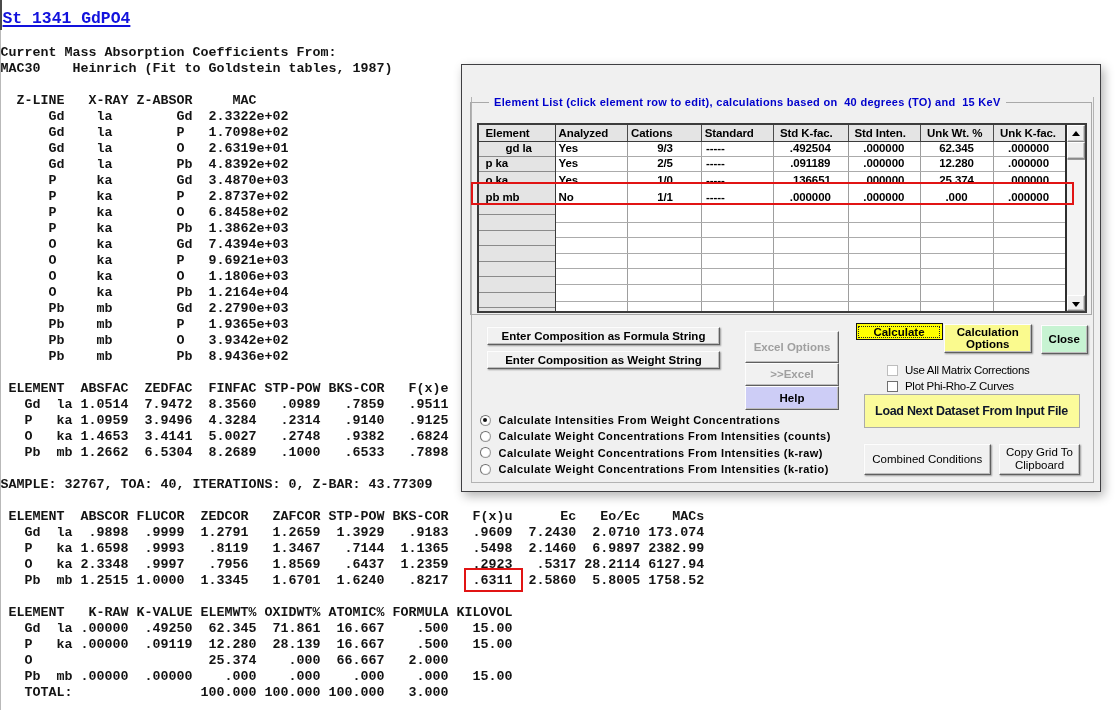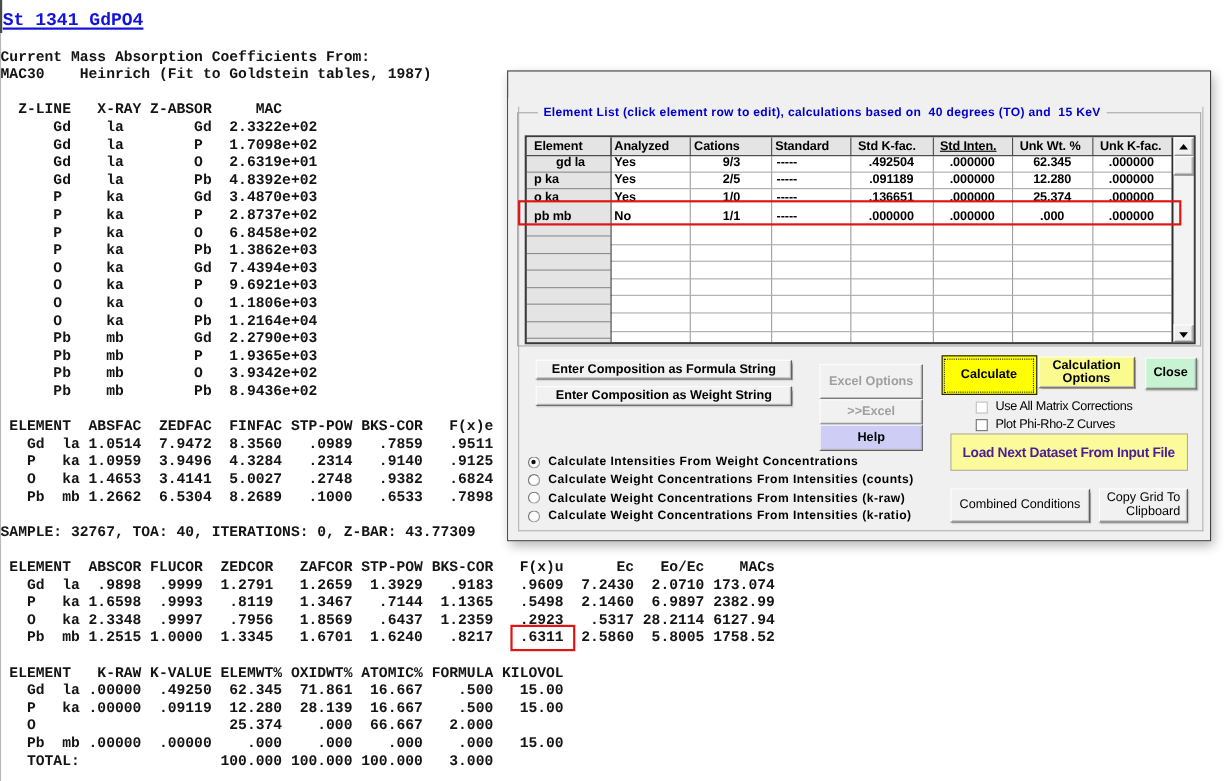--- a/index.html
+++ b/index.html
@@ -92,21 +92,21 @@
       <div id="gbox"></div>
       <div id="glabel">Element List (click element row to edit), calculations based on  40 degrees (TO) and  15 KeV</div>
       <div id="grid">
         <div id="gfixed"></div>
         <div id="ghdrbg"></div>
         <span class="gc" style="left:6.5px;top:2px;">Element</span>
         <span class="gc" style="left:79.5px;top:2px;">Analyzed</span>
         <span class="gc" style="left:152px;top:2px;">Cations</span>
         <span class="gc" style="left:225.7px;top:2px;">Standard</span>
         <span class="gc" style="left:301px;top:2px;">Std K-fac.</span>
-        <span class="gc" style="left:375.5px;top:2px;text-decoration:underline;">Std Inten.</span>
+        <span class="gc" style="left:375.5px;top:2px;">Std Inten.</span>
         <span class="gc" style="left:448px;top:2px;">Unk Wt. %</span>
         <span class="gc" style="left:521px;top:2px;">Unk K-fac.</span>
         <div style="position:absolute;left:75.5px;top:0;width:1px;height:15.5px;background:#4a4a4a;"></div>
         <div style="position:absolute;left:148px;top:0;width:1px;height:15.5px;background:#4a4a4a;"></div>
         <div style="position:absolute;left:222px;top:0;width:1px;height:15.5px;background:#4a4a4a;"></div>
         <div style="position:absolute;left:294px;top:0;width:1px;height:15.5px;background:#4a4a4a;"></div>
         <div style="position:absolute;left:368.5px;top:0;width:1px;height:15.5px;background:#4a4a4a;"></div>
         <div style="position:absolute;left:441px;top:0;width:1px;height:15.5px;background:#4a4a4a;"></div>
         <div style="position:absolute;left:514px;top:0;width:1px;height:15.5px;background:#4a4a4a;"></div>
         <div class="gv" style="left:148px;top:17px;height:169px;"></div>
@@ -175,30 +175,30 @@
  <div class="sbtn" style="top:170px;height:16px;">
             <div class="tri" style="left:3.8px;top:5.5px;border-top:5px solid #000;"></div>
           </div>
 </div>
 </div>
       <div class="btn" style="left:25px;top:237.5px;width:233px;height:18.5px;">Enter Composition as Formula String</div>
       <div class="btn" style="left:25px;top:261.5px;width:233px;height:18.5px;">Enter Composition as Weight String</div>
       <div class="btn flat dis" style="left:283px;top:242px;width:94px;height:31.5px;">Excel Options</div>
       <div class="btn flat dis" style="left:283px;top:273.5px;width:94px;height:23.5px;">&gt;&gt;Excel</div>
       <div class="btn flat" style="left:283px;top:297px;width:94px;height:23.5px;background:#cdcdf6;">Help</div>
-      <div class="btn" style="left:393.5px;top:234px;width:87px;height:36px;background:#ffff00;border:1.5px solid #111;box-shadow:none;"><div style="position:absolute;left:2.5px;top:2.5px;right:2.5px;bottom:2.5px;outline:1.3px dotted #222;"></div>Calculate</div>
+      <div class="btn" style="left:393.5px;top:234px;width:87px;height:17px;background:#ffff00;border:1.5px solid #111;box-shadow:none;"><div style="position:absolute;left:2.5px;top:2.5px;right:2.5px;bottom:2.5px;outline:1.3px dotted #222;"></div>Calculate</div>
       <div class="btn" style="left:482px;top:234.5px;width:87.5px;height:29.5px;background:#fafa8e;line-height:12.5px;">Calculation<br>Options</div>
       <div class="btn" style="left:578.5px;top:235.5px;width:47.5px;height:29px;background:#c7f3d2;">Close</div>
       <div class="cbox" style="left:424.5px;top:276px;border-color:#bdbdbd;"></div>
       <div class="clbl dis" style="left:443px;top:275px;">Use All Matrix Corrections</div>
       <div class="cbox" style="left:424.5px;top:291.5px;"></div>
       <div class="clbl" style="left:443px;top:290.5px;">Plot Phi-Rho-Z Curves</div>
-      <div class="btn" style="left:401.5px;top:305px;width:216px;height:34px;background:#fbfb9b;border:1px solid #ababab;box-shadow:none;color:#4c1d95;font-size:12.5px;letter-spacing:-0.3px;">Load Next Dataset From Input File</div>
+      <div class="btn" style="left:401.5px;top:305px;width:216px;height:34px;background:#fbfb9b;border:1px solid #ababab;box-shadow:none;color:#0f172a;font-size:12.5px;letter-spacing:-0.3px;">Load Next Dataset From Input File</div>
       <div class="btn reg" style="left:401.5px;top:354.5px;width:127.5px;height:31px;">Combined Conditions</div>
-      <div class="btn reg" style="left:537px;top:354.5px;width:81px;height:31px;line-height:13.5px;text-align:right;">Copy Grid To<br>Clipboard</div>
+      <div class="btn reg" style="left:537px;top:354.5px;width:81px;height:31px;line-height:13.5px;">Copy Grid To<br>Clipboard</div>
       <div class="rad" style="left:17.5px;top:325.9px;">
         <div class="dot"></div>
       </div>
       <div class="rlbl" style="left:36.5px;top:325.2px;">Calculate Intensities From Weight Concentrations</div>
       <div class="rad" style="left:17.5px;top:342.16999999999996px;"></div>
       <div class="rlbl" style="left:36.5px;top:341.46999999999997px;">Calculate Weight Concentrations From Intensities (counts)</div>
       <div class="rad" style="left:17.5px;top:358.44px;"></div>
       <div class="rlbl" style="left:36.5px;top:357.74px;">Calculate Weight Concentrations From Intensities (k-raw)</div>
       <div class="rad" style="left:17.5px;top:374.71px;"></div>
       <div class="rlbl" style="left:36.5px;top:374.01px;">Calculate Weight Concentrations From Intensities (k-ratio)</div>

